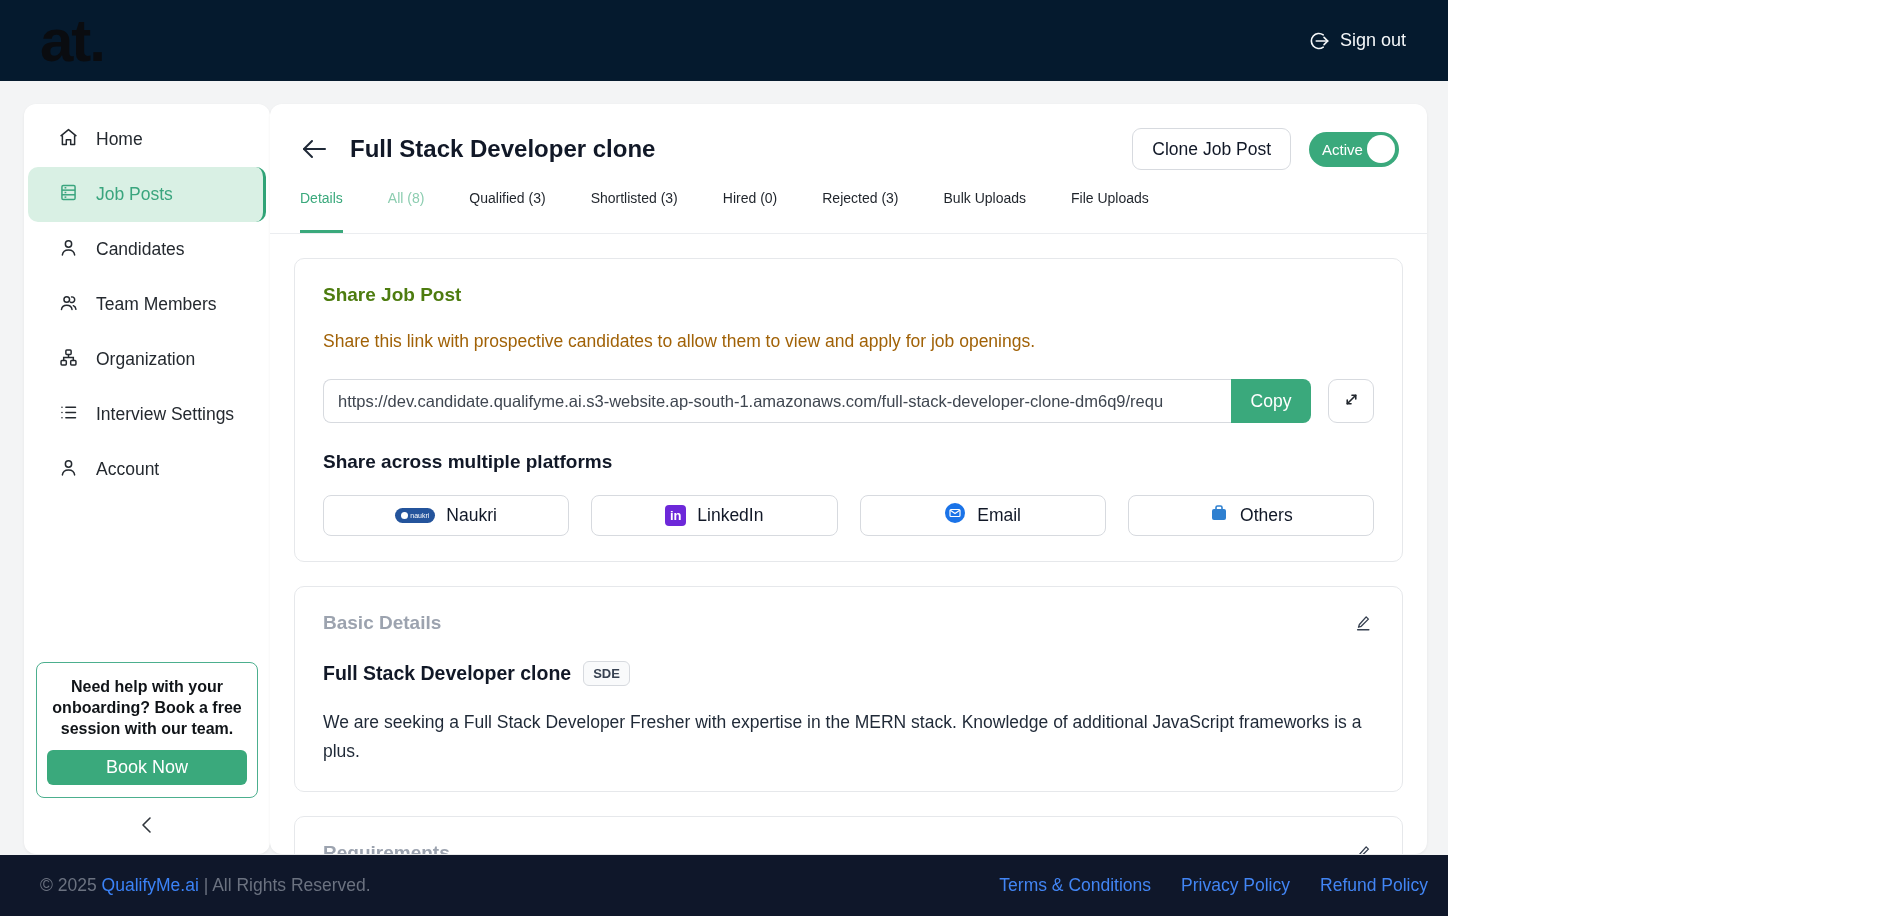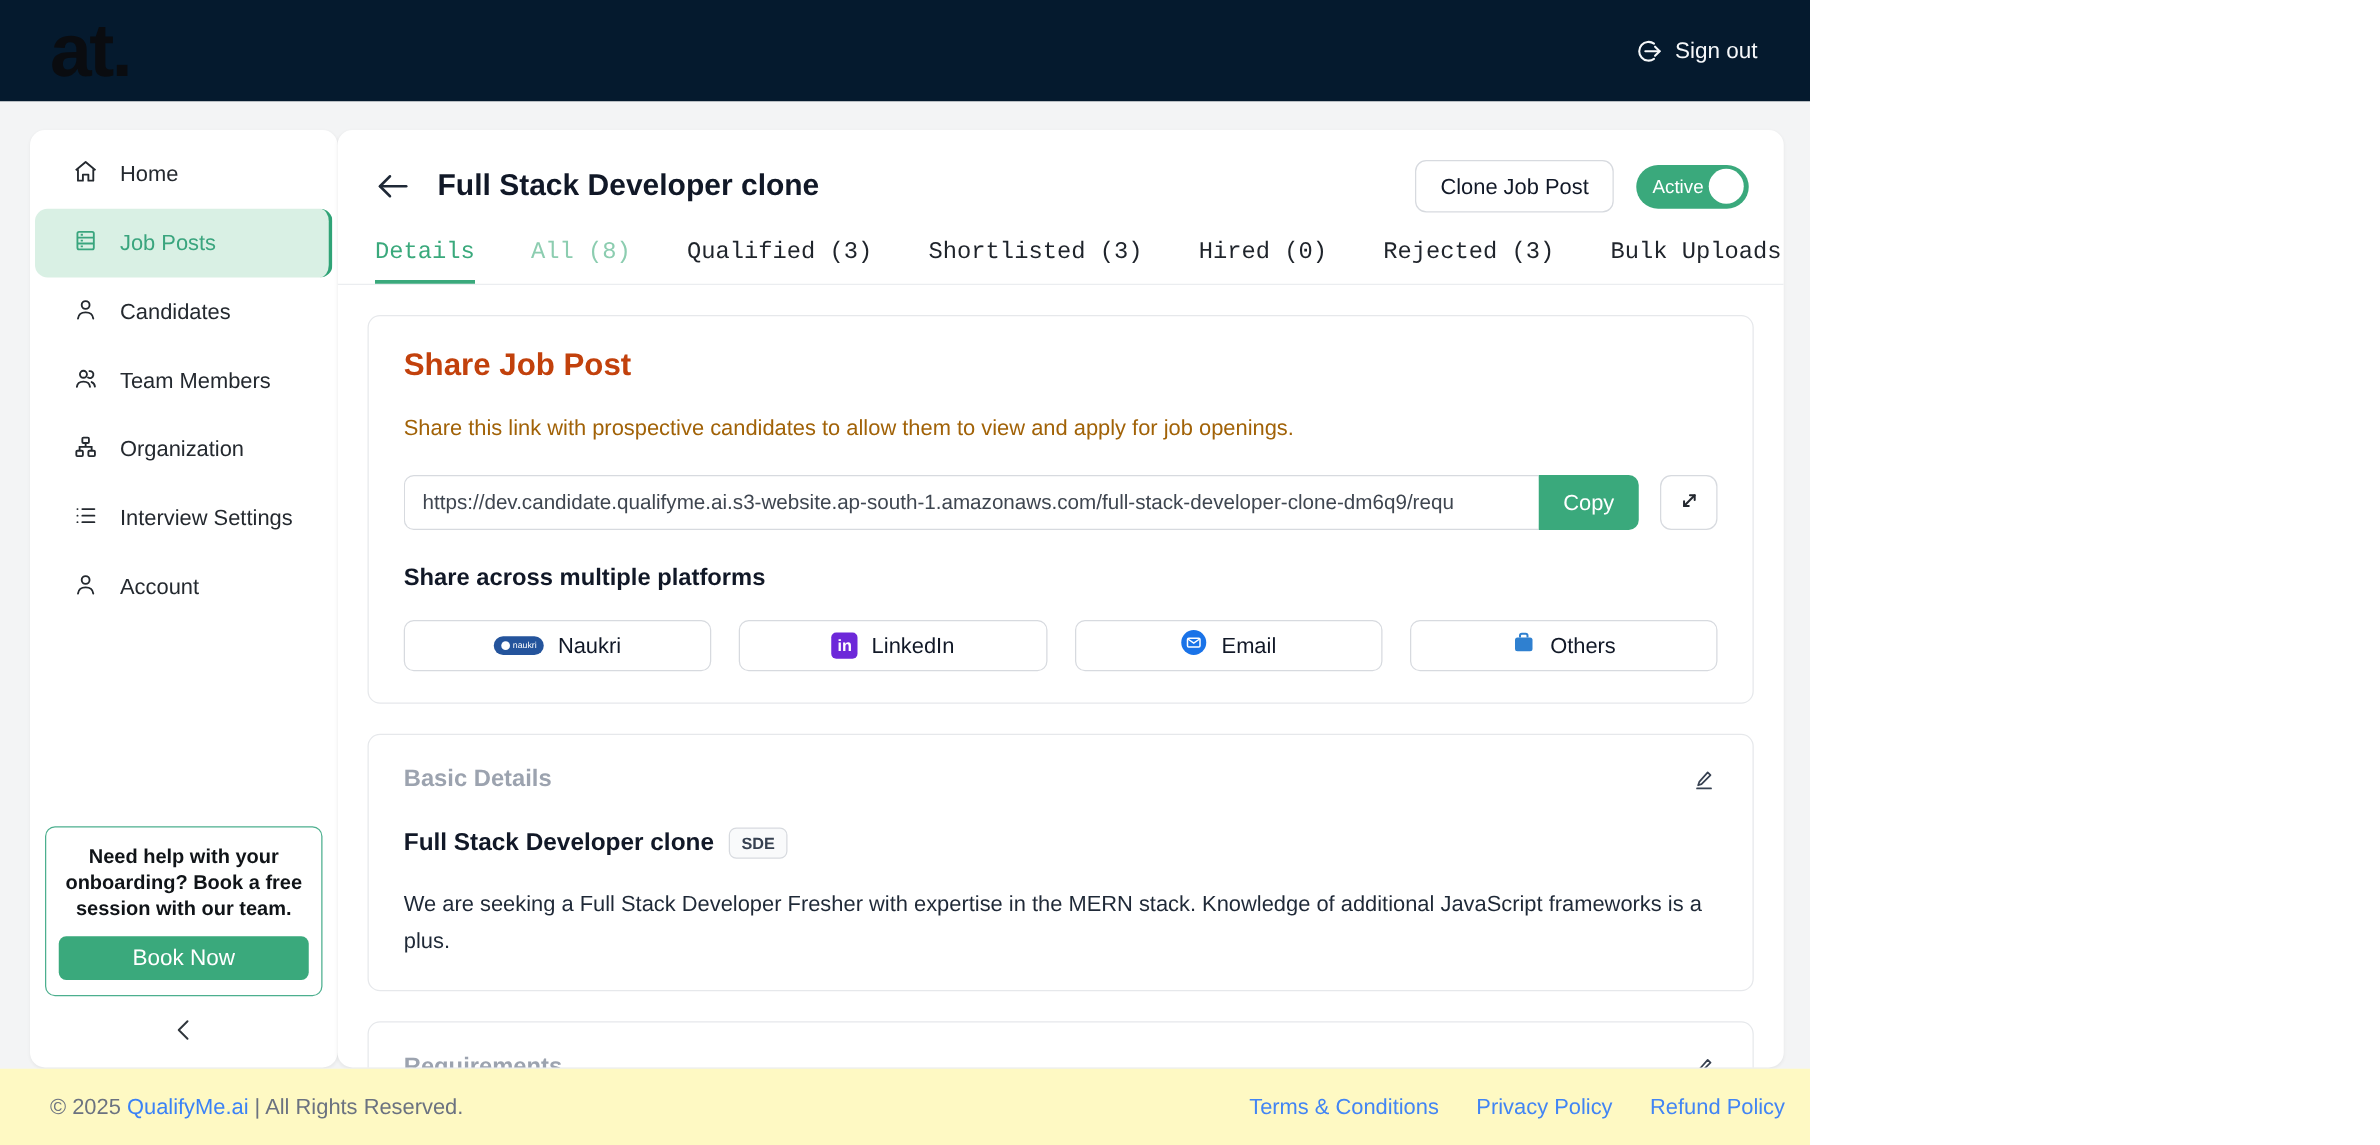--- a/index.html
+++ b/index.html
@@ -29,26 +29,26 @@
   .main-card { flex:1 1 auto; height:750px; background:#fff; border-radius:12px; box-shadow:0 1px 3px rgba(0,0,0,.06); overflow:hidden; }
   .title-row { display:flex; align-items:center; padding:24px 28px 10px 30px; }
   .back-btn { background:none; border:none; cursor:pointer; padding:0; margin-right:22px; display:flex; }
   .page-title { font-size:24px; font-weight:700; color:#111827; flex:1; }
   .clone-btn { height:42px; padding:0 19px; background:#fff; border:1px solid #d7dadf; border-radius:9px; font-size:17.5px; color:#111827; cursor:pointer; font-family:inherit; margin-right:18px; }
   .toggle { width:90px; height:35px; background:#3aa97c; border-radius:18px; display:flex; align-items:center; cursor:pointer; position:relative; }
   .toggle-label { color:#fff; font-size:15px; margin-left:13px; }
   .toggle-knob { position:absolute; right:4px; width:28px; height:28px; background:#fff; border-radius:50%; }
 
   .tabs { display:flex; gap:45px; padding:10px 28px 0 30px; border-bottom:1px solid #ebedf0; }
-  .tab { font-size:19px; color:#1f242b; padding-bottom:12px; cursor:pointer; white-space:nowrap;font-family:Liberation Mono, monospace; }
+  .tab { font-size:14px; color:#1f242b; padding-bottom:24px; cursor:pointer; white-space:nowrap; }
   .tab.active { color:#3aa97c; border-bottom:3px solid #3aa97c; }
   .tab.muted { color:#8ccdb0; }
 
   .panel { margin:24px 24px 20px 24px; border:1px solid #e6e8eb; border-radius:10px; padding:25px 28px; }
-  .panel-heading-dark { font-size:25px; font-weight:700; color:#c2410c; }
+  .panel-heading-dark { font-size:19px; font-weight:700; color:#4d7c0f; }
   .panel-heading-gray { font-size:19px; color:#9ca3af; }
   .panel-head-row { display:flex; justify-content:space-between; align-items:flex-start; }
   .edit-btn { background:none; border:none; cursor:pointer; padding:2px; display:flex; }
 
   .share-desc { font-size:17.5px; color:#a16207; margin-top:25px; }
   .link-row { display:flex; align-items:center; margin-top:27px; }
   .link-input { flex:1; height:44px; border:1px solid #d7dadf; border-right:none; border-radius:8px 0 0 8px; padding:0 14px; font-size:16.5px; color:#3f4650; font-family:inherit; min-width:0; }
   .copy-btn { height:44px; width:80px; background:#3aa97c; color:#fff; border:none; border-radius:0 8px 8px 0; font-size:17.5px; cursor:pointer; font-family:inherit; }
   .expand-btn { margin-left:17px; width:46px; height:44px; background:#fff; border:1px solid #d7dadf; border-radius:9px; cursor:pointer; display:flex; align-items:center; justify-content:center; }
   .platforms-heading { font-size:19px; font-weight:700; color:#111827; margin-top:28px; }
@@ -58,21 +58,21 @@
   .naukri-pill .dot { width:7px; height:7px; background:#fff; border-radius:50%; display:inline-block; }
   .naukri-pill .nk-text { color:#fff; font-size:7px; line-height:1; }
   .li-badge { width:21px; height:21px; background:#6d28d9; border-radius:4px; color:#fff; font-weight:700; font-size:13px; display:flex; align-items:center; justify-content:center; }
 
   .job-title-row { display:flex; align-items:center; gap:12px; margin-top:24px; }
   .job-title { font-size:19.5px; font-weight:700; color:#111827; }
   .sde-badge { border:1px solid #d7dadf; background:#f9fafb; border-radius:6px; padding:4px 9px; font-size:13px; font-weight:700; color:#374151; }
   .job-desc { font-size:17.5px; color:#1f2937; margin-top:22px; line-height:1.65; max-width:1040px; }
 
   
-  .footer { height:61px; background:#fef9c3; flex:0 0 auto; display:flex; align-items:center; justify-content:space-between; padding:0 20px 0 40px; }
+  .footer { height:61px; background:#0f172a; flex:0 0 auto; display:flex; align-items:center; justify-content:space-between; padding:0 20px 0 40px; }
   .footer-left { font-size:17.5px; color:#6b7280; }
   .footer-left a { color:#3b82f6; text-decoration:none; cursor:pointer; }
   .footer-links { display:flex; gap:30px; }
   .footer-links a { font-size:17.5px; color:#4285f4; text-decoration:none; cursor:pointer; }
 </style>
 </head>
 <body>
 
 <div class="app">
 

